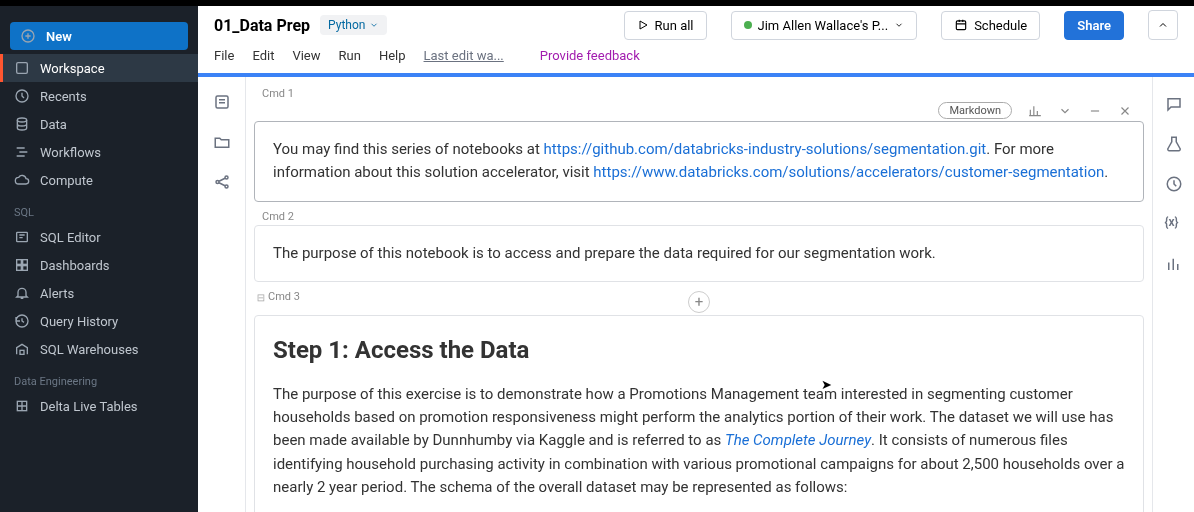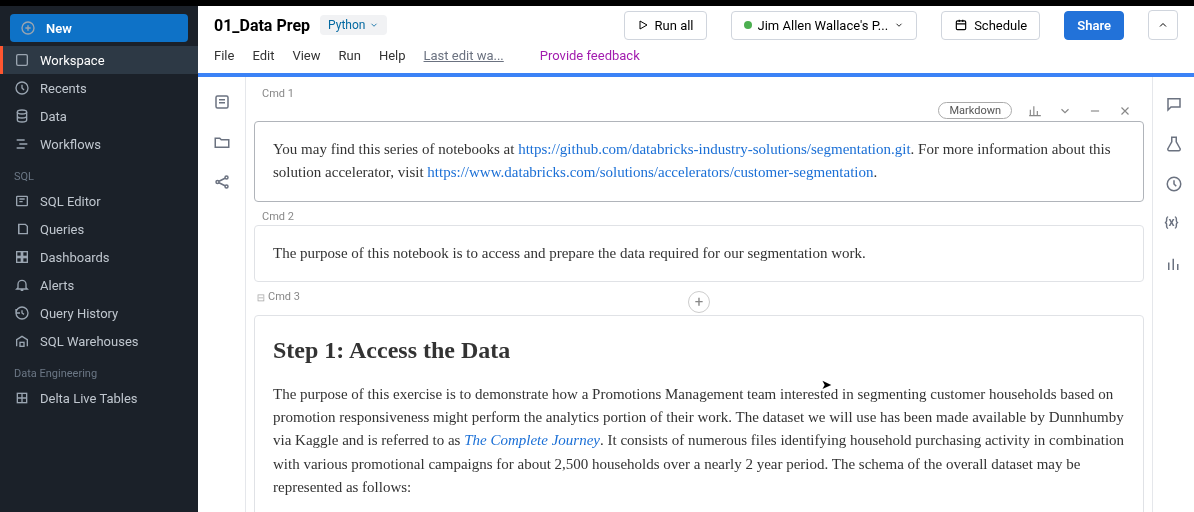--- a/index.html
+++ b/index.html
@@ -1,19 +1,19 @@
 <!DOCTYPE html>
 <html><head>
 <meta charset="utf-8">
 <style>
 * { margin: 0; padding: 0; box-sizing: border-box; }
 body { font-family: -apple-system, BlinkMacSystemFont, "Segoe UI", Roboto, sans-serif; font-size: 13px; background: #fff; width: 1194px; height: 512px; overflow: hidden; }
 .shell { display: flex; height: 100%; }
 .topblack { height: 6px; background: #000; position: fixed; top:0; left:0; right:0; z-index:10;}
-.sidebar { width: 198px; background: #1b2129; color: #c0c7cf; height: 100%; padding-top: 6px; flex-shrink:0; }
+.sidebar { width: 198px; background: #1b2129; color: #c0c7cf; height: 100%; padding-top: 14px; flex-shrink:0; }
 .side-btn { display: flex; align-items: center; padding: 6px 14px; gap: 10px; cursor: pointer; font-size: 13px; }
 .side-new { background: #0e72c7; color: #fff; border-radius: 4px; margin: 8px 10px 4px 10px; padding: 6px 10px; font-weight:600;}
 .side-active { background: #2d3945; color: #fff; border-left: 3px solid #ff5630; padding-left: 11px;}
 .side-section { font-size: 11px; color: #6b7785; padding: 12px 14px 4px 14px; }
 .side-icon { width: 16px; height: 16px; display:inline-flex; align-items:center; justify-content:center; color:#9aa5b1; flex-shrink:0;}
 .main { flex: 1; display: flex; flex-direction: column; min-width:0; }
 .header { display:flex; flex-direction:column; padding: 10px 16px 0 16px; border-bottom:4px solid #3b82f6; }
 .header-top { display: flex; align-items: center; gap: 10px; }
 .title { font-size: 16px; font-weight: 700; }
 .lang-badge { background: #f1f2f4; border-radius: 4px; padding: 3px 8px; font-size: 12px; color: #0369a1; display:flex; align-items:center; gap:4px;}
@@ -24,21 +24,21 @@
 .menubar .link { color:#a21caf; cursor:pointer;}
 .menubar .underline { text-decoration: underline; color:#6b7280;}
 .content-wrap { flex:1; display:flex; min-height:0;}
 .gutter { width: 48px; border-right: 1px solid #e5e7eb; display:flex; flex-direction:column; align-items:center; gap:22px; padding-top:16px;}
 .gutter .gicon { width:18px; height:18px; color:#6b7280; cursor:pointer;}
 .right-rail { width:42px; border-left:1px solid #e5e7eb; display:flex; flex-direction:column; align-items:center; gap:22px; padding-top:18px;}
 .right-rail .ricon { width:18px; height:18px; color:#6b7280; cursor:pointer;}
 .cells { flex:1; overflow:auto; padding: 10px 0 0 0;}
 .cmd-label { font-size: 11px; color:#888; margin-left: 8px; padding-bottom:2px;}
 .cell { margin: 0 8px 8px 8px; }
-.cell-box { border: 1px solid #b0b4ba; border-radius: 4px; padding: 16px 18px; background:#fff; font-size:15px; color:#333; line-height:1.55;font-family:Liberation Serif, serif;}
+.cell-box { border: 1px solid #b0b4ba; border-radius: 4px; padding: 16px 18px; background:#fff; font-size:15px; color:#333; line-height:1.55;}
 .cell-head { display:flex; justify-content:flex-end; align-items:center; gap:16px; margin-bottom:2px; margin-right:12px;}
 .md-badge { border:1px solid #aaa; border-radius:10px; padding:1px 10px; font-size:11px; color:#555; background:#fff;}
 .cell-tool { width:14px; height:14px; color:#888; cursor:pointer;}
 .cell a { color:#1a6fd6; text-decoration:none;}
 h2 { font-size: 24px; font-weight:700; margin-bottom:14px;}
 .plusbtn { position:relative; width:22px; height:22px; border:1px solid #ccc; border-radius:50%; display:flex; align-items:center; justify-content:center; color:#888; margin: -14px auto 2px auto; background:#fff; font-size:15px; cursor:pointer;}
 .cmd3row { display:flex; align-items:center;}
 .cmd3row .collapse {width:14px; text-align:center; color:#aaa; font-size:10px;}
 .green-dot { width:8px; height:8px; border-radius:50%; background:#4caf50; display:inline-block;}
 .collapse-caret { width:30px; height:30px; border:1px solid #d0d5dd; border-radius:4px; display:flex; align-items:center; justify-content:center; cursor:pointer;}
@@ -87,38 +87,37 @@
       <span>Data</span>
     </div>
     <div class="side-btn">
       <span class="side-icon">
           <svg viewBox="0 0 24 24" width="16" height="16" fill="none" stroke="currentColor" stroke-width="2">
             <path d="M4 6h12M8 12h12M4 18h12"></path>
           </svg>
         </span>
       <span>Workflows</span>
     </div>
+    <div class="side-btn">
+      <span class="side-icon">
+          <svg viewBox="0 0 24 24" width="16" height="16" fill="none" stroke="currentColor" stroke-width="2">
+            <path d="M7 18a5 5 0 010-10 6 6 0 0111 2 4 4 0 010 8H7z"></path>
+          </svg>
+        </span>
+      <span>Compute</span>
+    </div>
     <div class="side-section">SQL</div>
     <div class="side-btn">
       <span class="side-icon">
           <svg viewBox="0 0 24 24" width="16" height="16" fill="none" stroke="currentColor" stroke-width="2">
             <rect x="4" y="5" width="16" height="14" rx="1"></rect>
             <path d="M8 9h8M8 13h5"></path>
           </svg>
         </span>
       <span>SQL Editor</span>
-    </div>
-    <div class="side-btn">
-      <span class="side-icon">
-          <svg viewBox="0 0 24 24" width="16" height="16" fill="none" stroke="currentColor" stroke-width="2">
-            <path d="M7 5h10l3 3v11H7z"></path>
-            <path d="M7 5v14"></path>
-          </svg>
-        </span>
-      <span>Queries</span>
     </div>
     <div class="side-btn">
       <span class="side-icon">
           <svg viewBox="0 0 24 24" width="16" height="16" fill="none" stroke="currentColor" stroke-width="2">
             <rect x="4" y="4" width="7" height="7"></rect>
             <rect x="13" y="4" width="7" height="7"></rect>
             <rect x="4" y="13" width="7" height="7"></rect>
             <rect x="13" y="13" width="7" height="7"></rect>
           </svg>
         </span>

